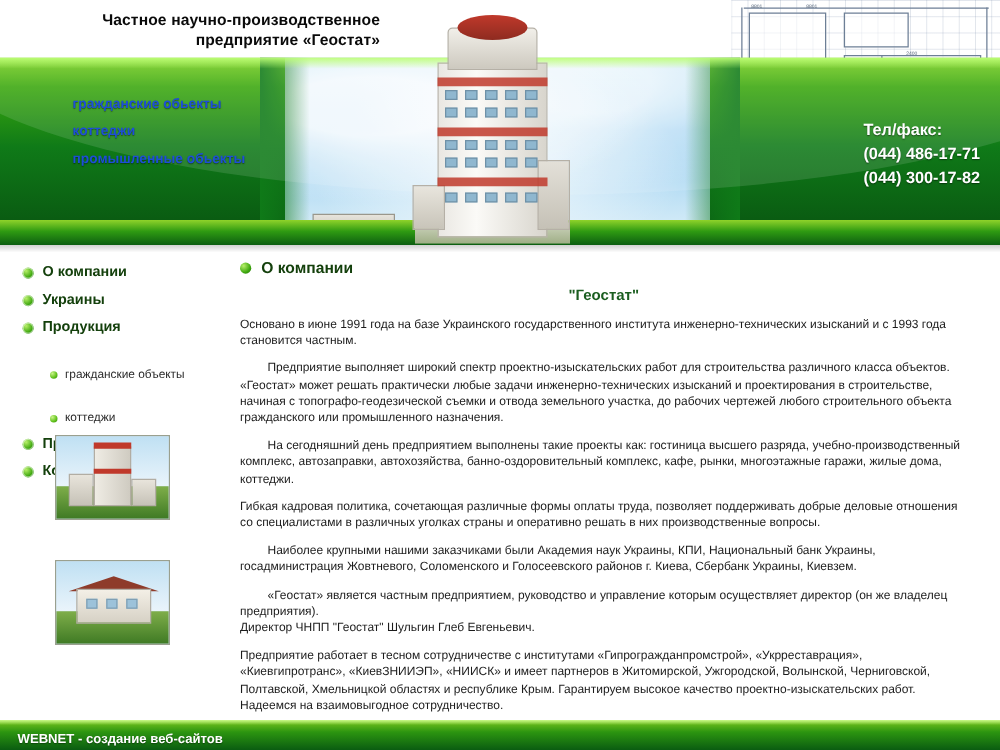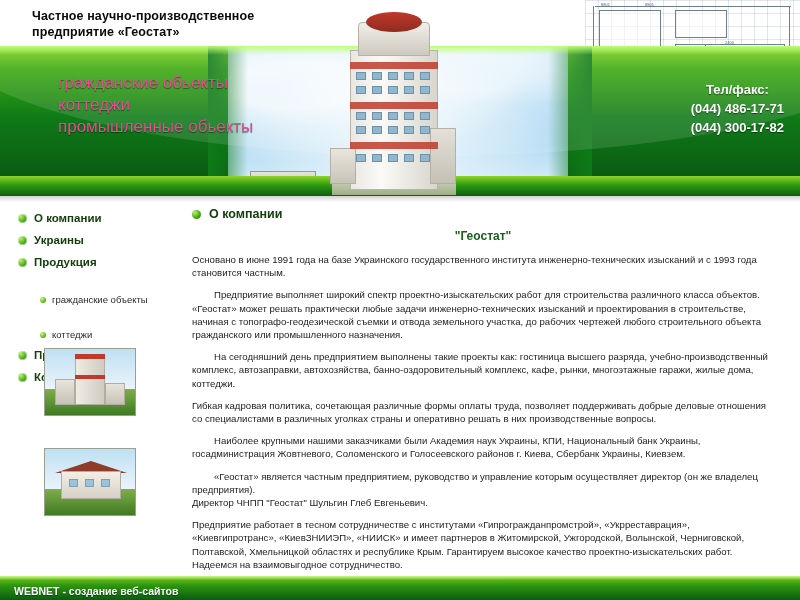--- a/index.html
+++ b/index.html
@@ -51,23 +51,23 @@
   .bp-dim {
     position: absolute;
     font-size: 4px;
     color: #55657a;
     font-family: "Liberation Sans", sans-serif;
     white-space: nowrap;
   }
 
   .title-block {
     position: absolute;
-    left: 32px; top: 8px;
+    left: 14px; top: 8px;
     width: 290px;
-    text-align: left;
+    text-align: right;
     z-index: 9;
   }
   .title-line {
     font-size: 12.5px;
     font-weight: bold;
     color: #0a0a0a;
     line-height: 16px;
     letter-spacing: 0.1px;
   }
 
@@ -119,30 +119,30 @@
     left: 0; top: 0; width: 800px; height: 9px;
     background: linear-gradient(180deg, rgba(190,255,120,0.95), rgba(120,220,60,0));
   }
 
   .banner-list {
     position: absolute;
     left: 58px; top: 26px;
     z-index: 8;
   }
   .banner-list div {
-    color: #ec4899;
-    font-size: 17px;
-    font-weight: normal;
+    color: #1d4ed8;
+    font-size: 11px;
+    font-weight: bold;
     line-height: 22px;
     text-shadow: 0 1px 1px rgba(0,0,0,0.45);
   }
   .phone-block {
     position: absolute;
-    right: 16px; top: 34px;
-    text-align: center;
+    right: 16px; top: 48px;
+    text-align: left;
     z-index: 8;
   }
   .phone-block div {
     color: #ffffff;
     font-size: 13px;
     font-weight: bold;
     line-height: 19px;
     text-shadow: 0 1px 1px rgba(0,0,0,0.5);
   }
 

